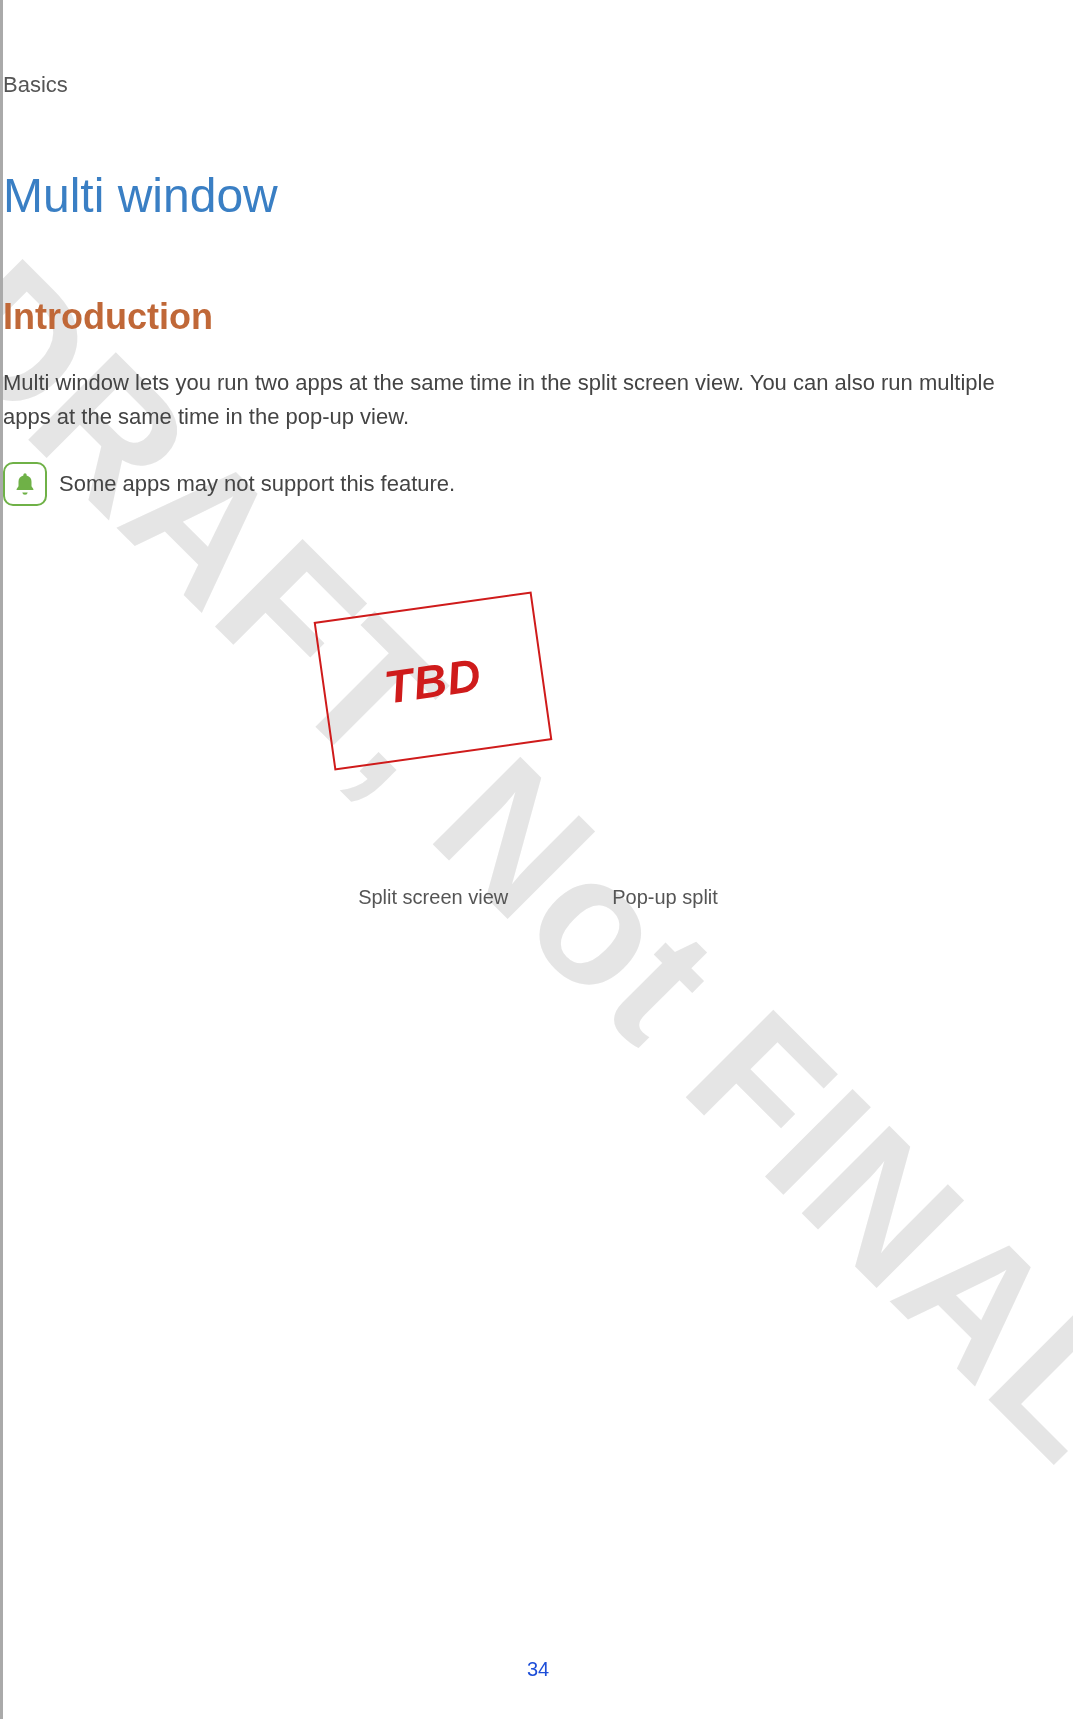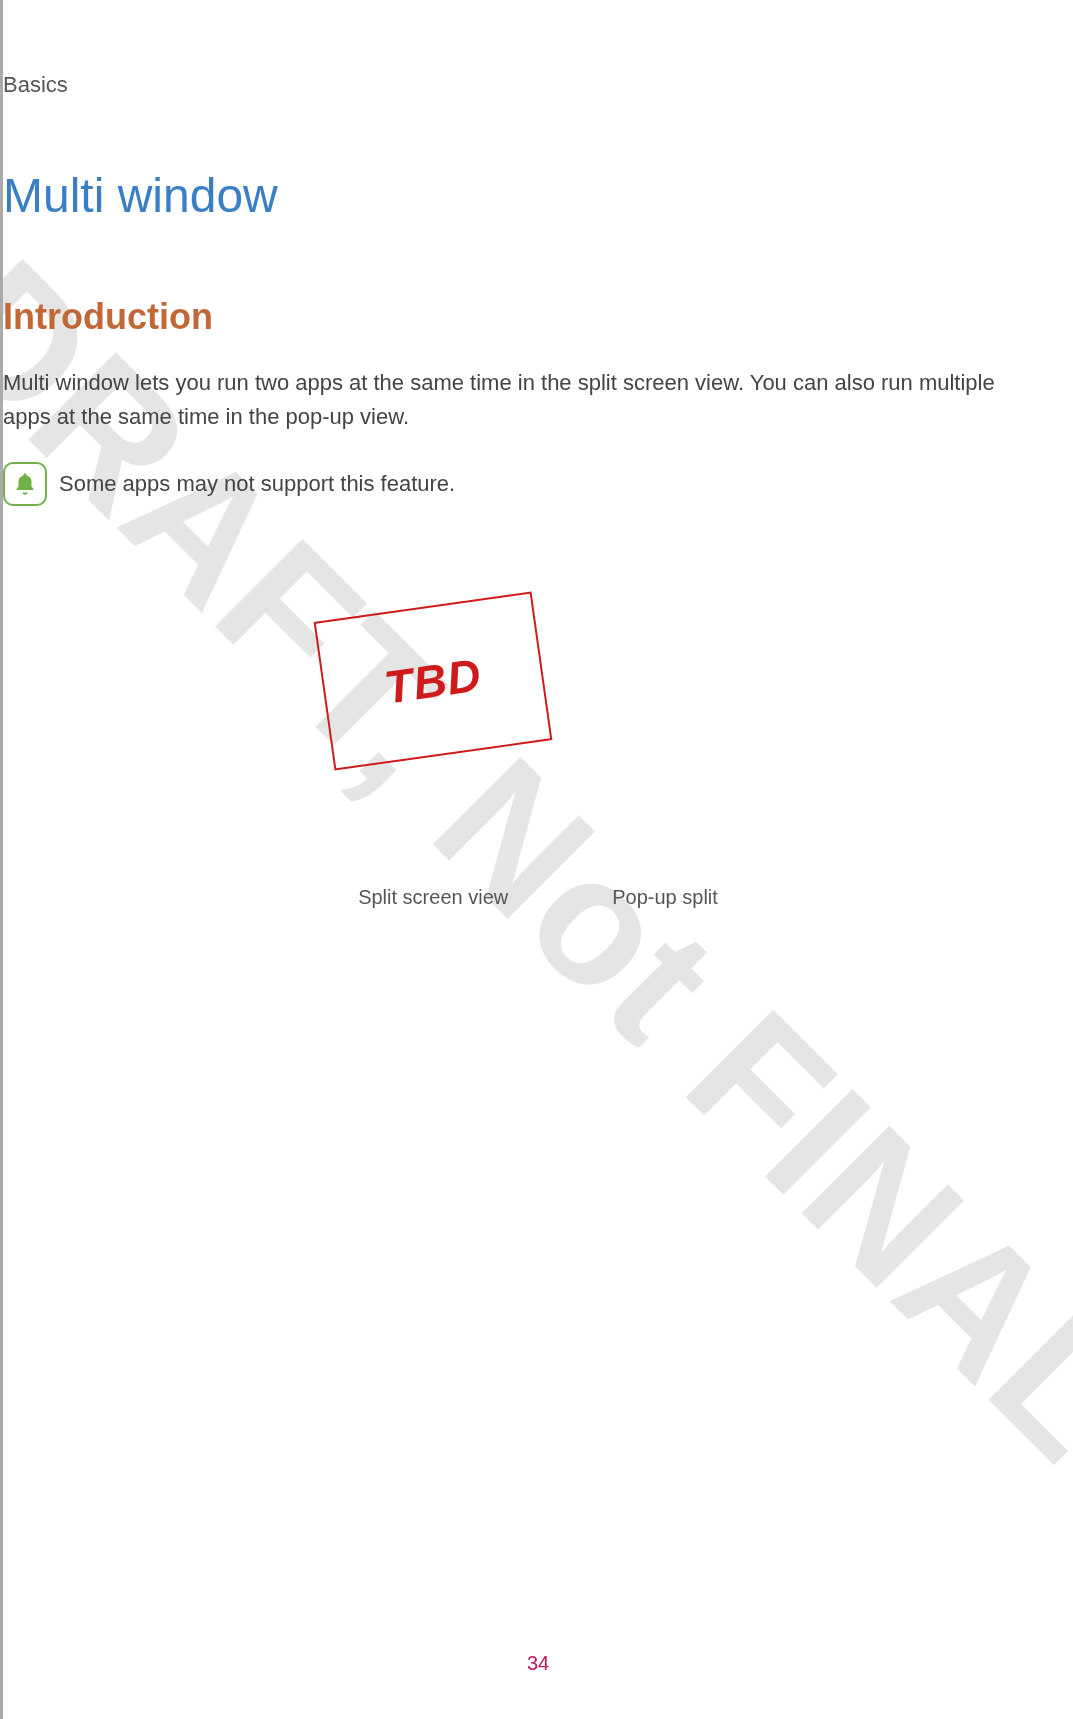--- a/index.html
+++ b/index.html
@@ -110,24 +110,24 @@
       color: #d1d1d1;
       opacity: 0.55;
       white-space: nowrap;
       z-index: 0;
       letter-spacing: 2px;
       pointer-events: none;
       font-family: Arial, Helvetica, sans-serif;
     }
     .page-number {
       position: absolute;
-      bottom: 44px;
+      bottom: 38px;
       left: 50%;
       transform: translateX(-50%);
-      color: #be185d;
+      color: #1d4ed8;
       font-size: 20px;
     }
     .content-layer {
       position: relative;
       z-index: 1;
     }
   </style>
 </head>
 <body>
 

